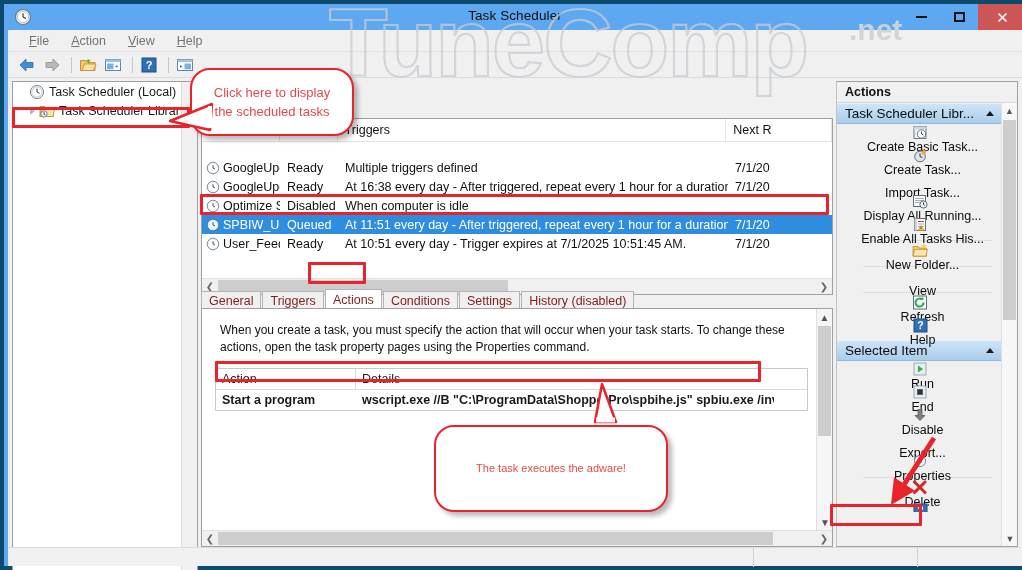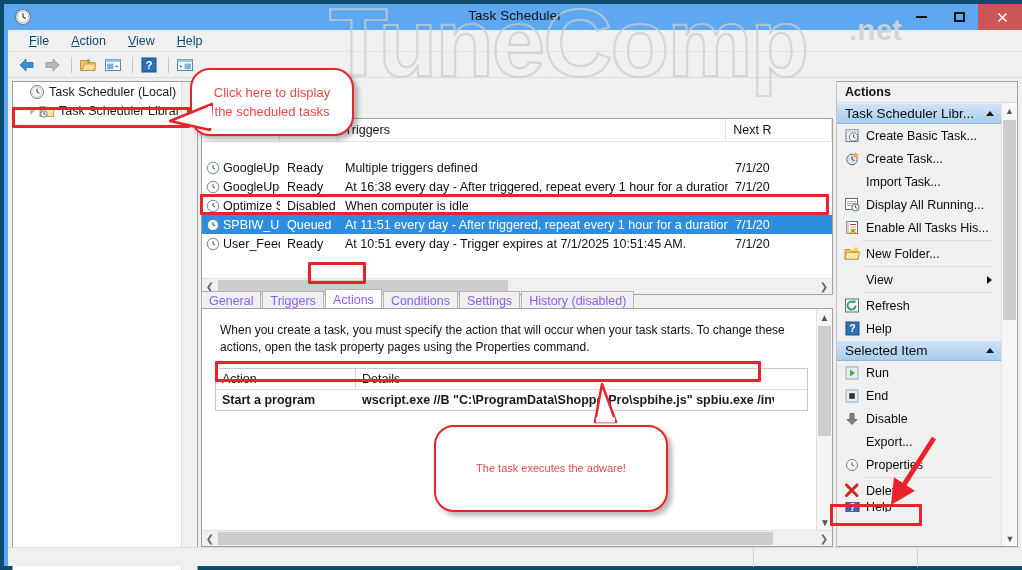--- a/index.html
+++ b/index.html
@@ -53,21 +53,21 @@
   .client{
     position:absolute;left:4px;top:26px;width:1014px;height:536px;
     background:#f0f0f0;
   }
   
   .menubar{
     position:absolute;left:0;top:0;width:1014px;height:22px;
     background:#f0f0f0;border-bottom:1px solid #e2e2e2;
     display:flex;align-items:center;padding-left:10px;box-sizing:border-box;
   }
-  .menuitem{padding:2px 11px;font-size:12.5px;color:#0c4a6e;}
+  .menuitem{padding:2px 11px;font-size:12.5px;color:#737373;}
   .menuitem u{text-decoration:underline;}
   
   .toolbar{
     position:absolute;left:0;top:22px;width:1014px;height:26px;
     background:#f0f0f0;border-bottom:1px solid #dcdcdc;
     display:flex;align-items:center;padding-left:8px;box-sizing:border-box;
   }
   .tb-btn{width:22px;height:20px;margin-right:3px;display:flex;align-items:center;justify-content:center;}
   .tb-sep{width:1px;height:16px;background:#c6c6c6;margin:0 5px;}
   
@@ -121,21 +121,21 @@
   .hs-arrow{width:16px;height:15px;display:flex;align-items:center;justify-content:center;color:#666;font-size:10px;}
   .hs-track{flex:1;height:15px;background:#f0f0f0;position:relative;}
   .hs-thumb{position:absolute;left:0;top:1px;height:13px;background:#cdcdcd;}
   
   .tabs{
     position:absolute;left:0;top:208px;width:632px;height:20px;display:flex;align-items:flex-end;
   }
   .tab{
     height:18px;line-height:18px;padding:0 7px;font-size:12.5px;
     background:#f0f0f0;border:1px solid #b4b4b4;border-bottom:none;margin-right:1px;
-    box-sizing:border-box;white-space:nowrap;color:#8b5cf6;
+    box-sizing:border-box;white-space:nowrap;color:#7f1d1d;
   }
   .tab.active{background:#fff;height:20px;line-height:20px;}
   .detail-box{
     position:absolute;left:0;top:227px;width:632px;height:239px;
     background:#fff;border:1px solid #a0a0a0;box-sizing:border-box;overflow:hidden;
   }
   .detail-desc{
     padding:13px 22px 6px 18px;font-size:12px;line-height:17px;color:#111;
   }
   .act-table{
@@ -167,21 +167,21 @@
   }
   .ap-scrollarea{position:absolute;left:0;top:21px;width:165px;height:444px;overflow:hidden;}
   .ap-header{
     height:21px;display:flex;align-items:center;justify-content:space-between;
     background:linear-gradient(#cfe4f7,#a8cdec);
     border-top:1px solid #e7f1fb;border-bottom:1px solid #8fb8dc;
     padding:0 8px 0 8px;font-size:13.5px;color:#0b0b0b;box-sizing:border-box;
   }
   .caret-up{width:0;height:0;border-left:4px solid transparent;border-right:4px solid transparent;border-bottom:5px solid #1a1a1a;}
   .ap-item{
-    height:23px;display:flex;align-items:center;padding-left:6px;font-size:12.5px;color:#0b0b0b;
+    height:23px;display:flex;align-items:center;padding-left:6px;font-size:12.5px;color:#0b0b0b;flex-direction:column;
   }
   .ap-item .ico{width:18px;height:16px;margin-right:5px;flex:0 0 auto;display:flex;align-items:center;justify-content:center;}
   .ap-item .lbl{flex:1;white-space:nowrap;}
   .ap-sep{height:1px;background:#dedede;margin:1px 10px 1px 26px;}
   .submenu-arrow{width:0;height:0;border-top:4px solid transparent;border-bottom:4px solid transparent;border-left:5px solid #111;margin-right:10px;}
   .ap-vscroll{
     position:absolute;right:0;top:21px;width:16px;height:444px;background:#f7f7f7;
     border-left:1px solid #e0e0e0;box-sizing:border-box;
   }
   

